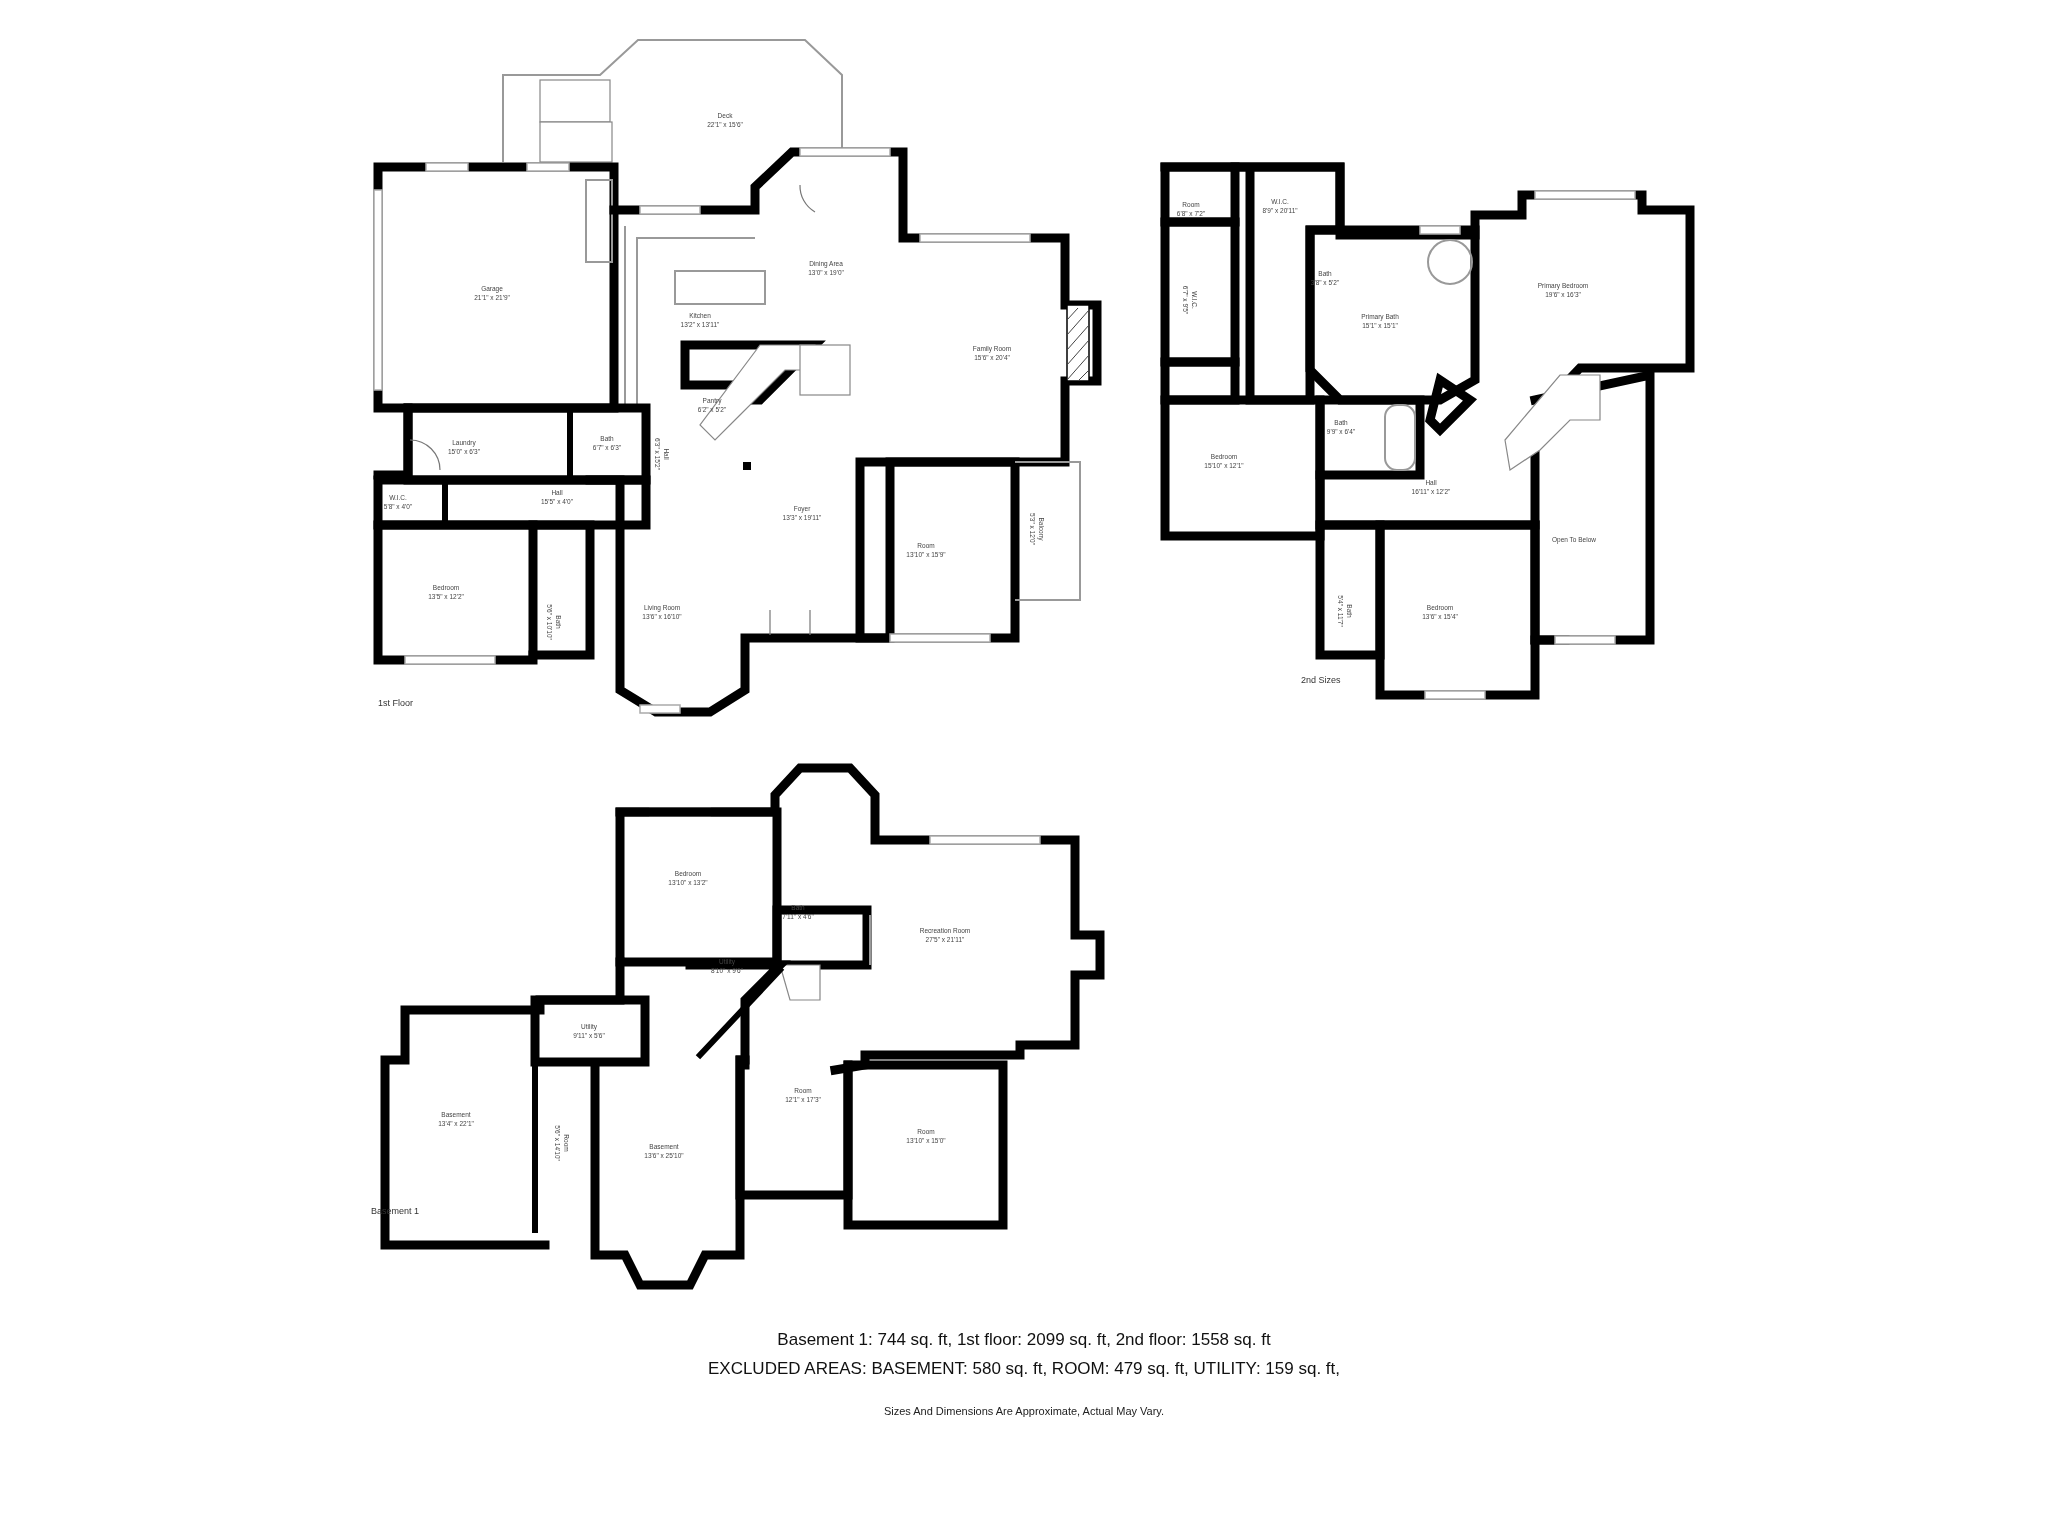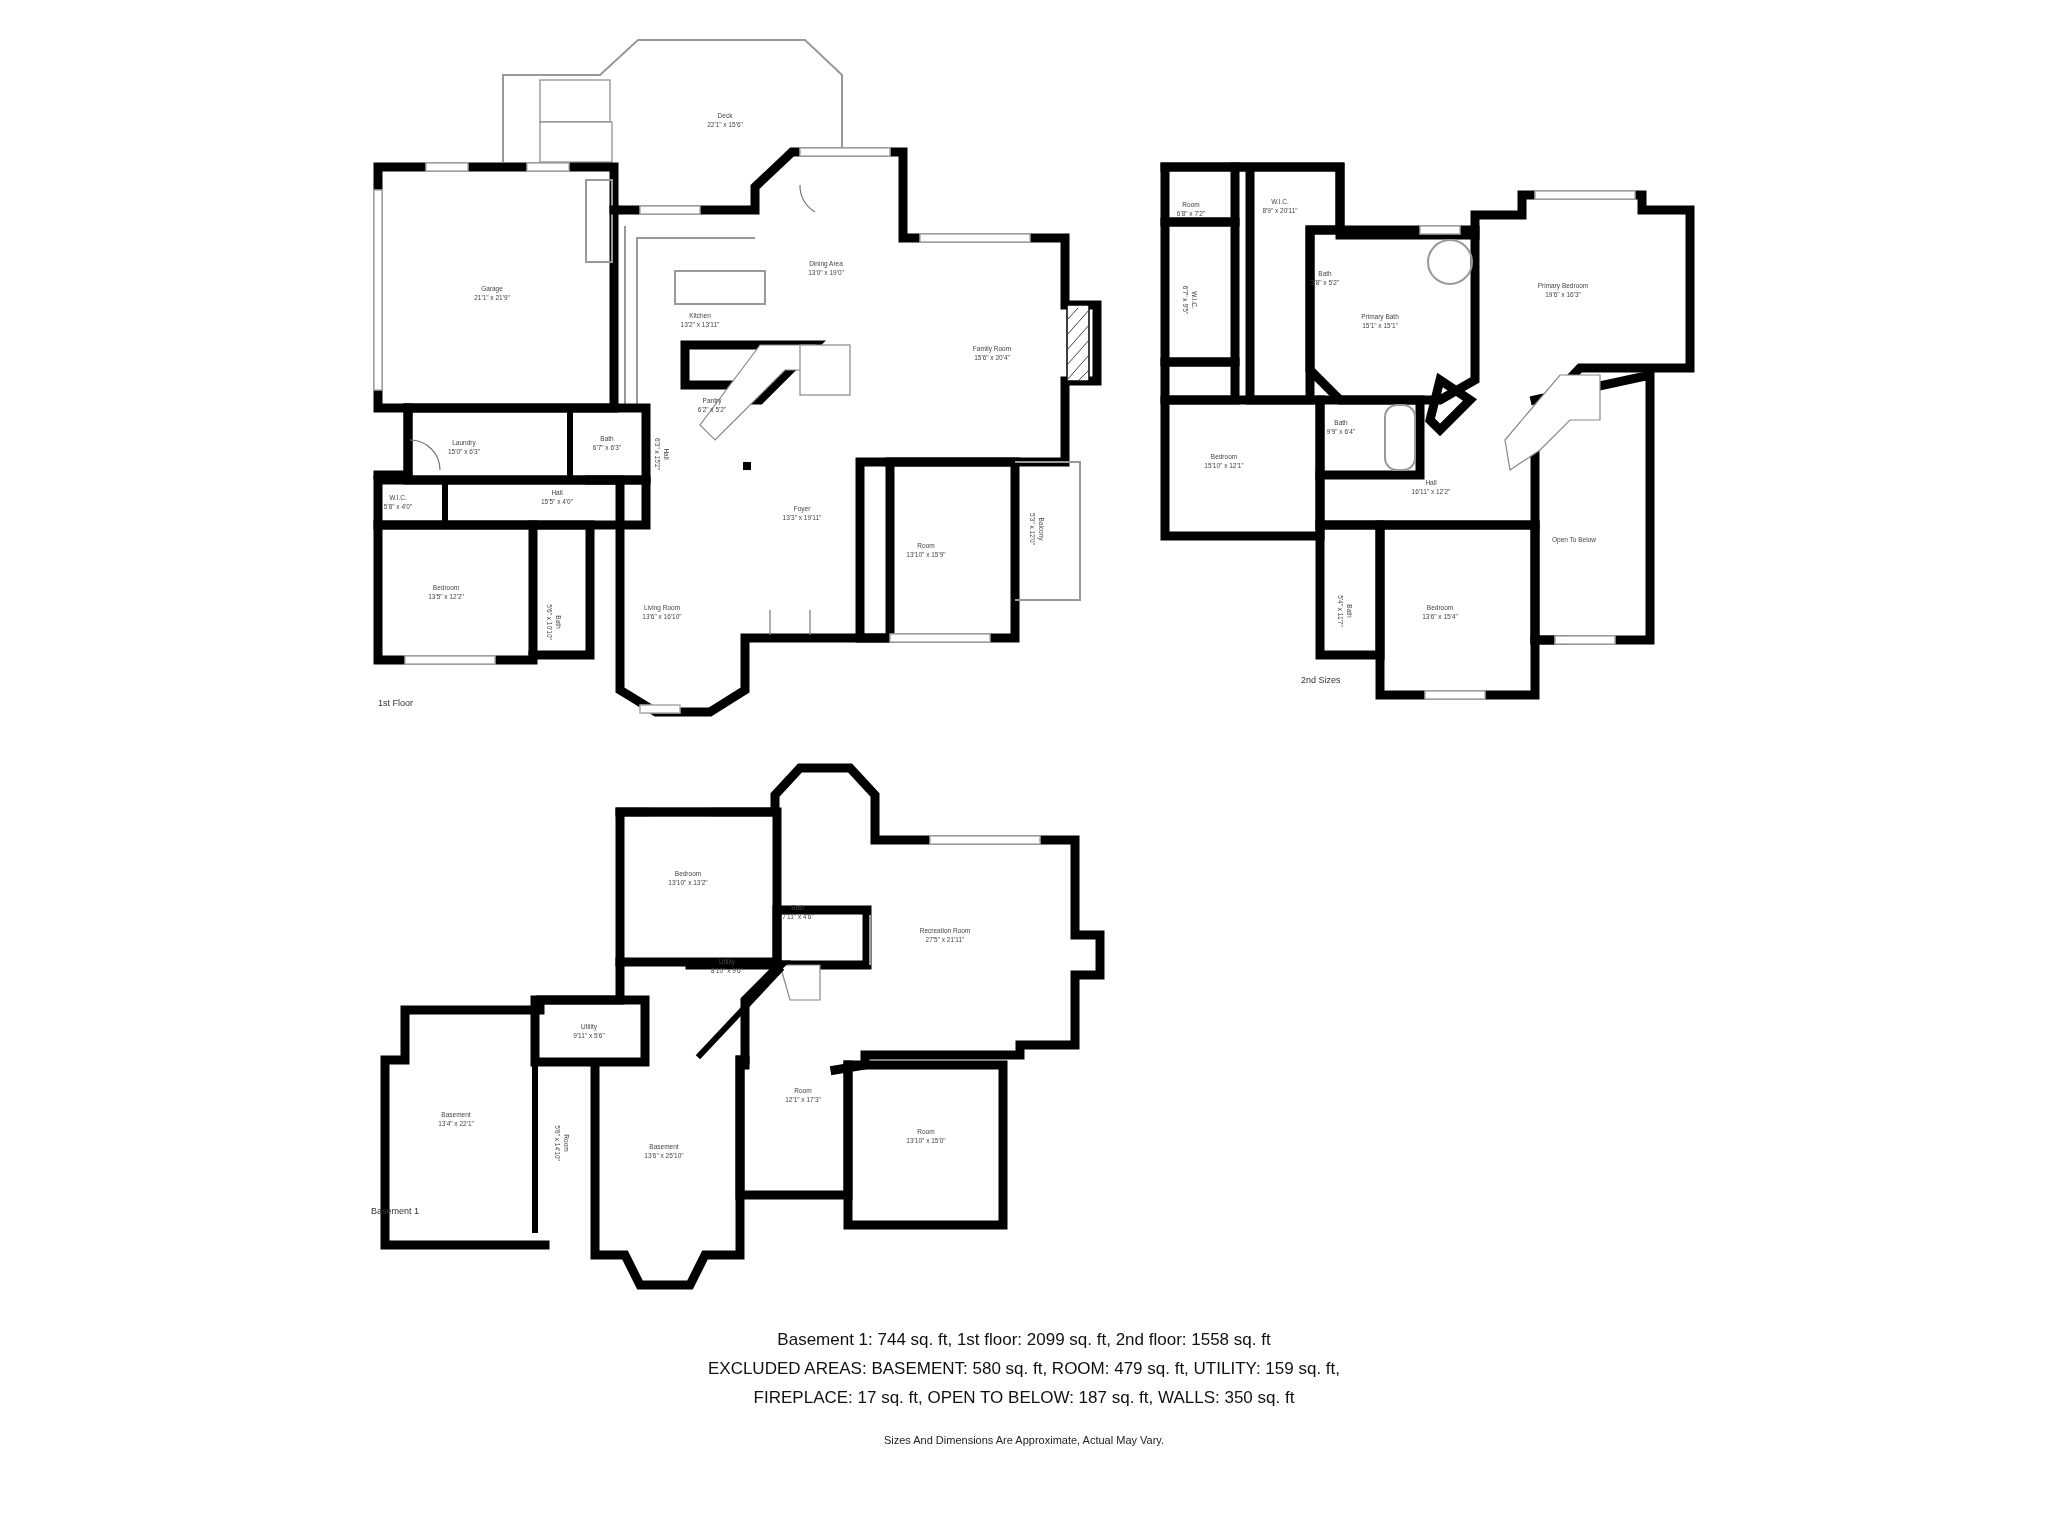--- a/index.html
+++ b/index.html
@@ -166,15 +166,14 @@
 <div class="lbl" style="left:456px;top:1119px"><span>Basement</span><span class="dim">13'4" x 22'1"</span></div>
 <div class="lbl rot" style="left:562px;top:1143px"><span>Room</span><span class="dim">5'6" x 14'10"</span></div>
 <div class="lbl" style="left:664px;top:1151px"><span>Basement</span><span class="dim">13'6" x 25'10"</span></div>
 <div class="lbl" style="left:803px;top:1095px"><span>Room</span><span class="dim">12'1" x 17'3"</span></div>
 <div class="lbl" style="left:926px;top:1136px"><span>Room</span><span class="dim">13'10" x 15'0"</span></div>
 <div class="floor-label" style="left:371px;top:1206px">Basement 1</div>
 
 <div class="summary">
   <div class="line">Basement 1: 744 sq. ft, 1st floor: 2099 sq. ft, 2nd floor: 1558 sq. ft</div>
   <div class="line">EXCLUDED AREAS: BASEMENT: 580 sq. ft, ROOM: 479 sq. ft, UTILITY: 159 sq. ft,</div>
-  <div class="line">FIREPLACE: 17 sq. ft, OPEN TO BELOW: 187 sq. ft, WALLS: 350 sq. ft</div>
   <div class="note">Sizes And Dimensions Are Approximate, Actual May Vary.</div>
 </div>
 
 </body></html>

